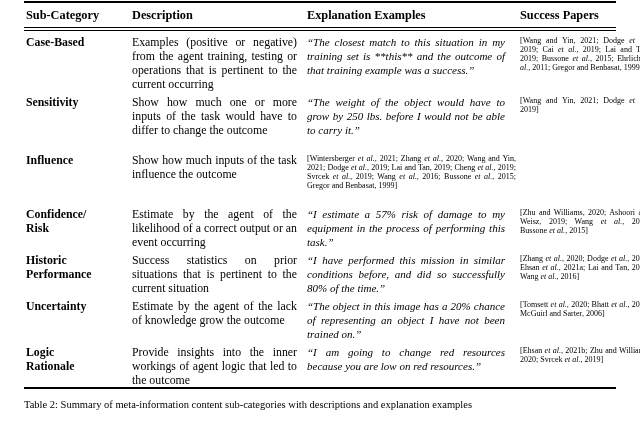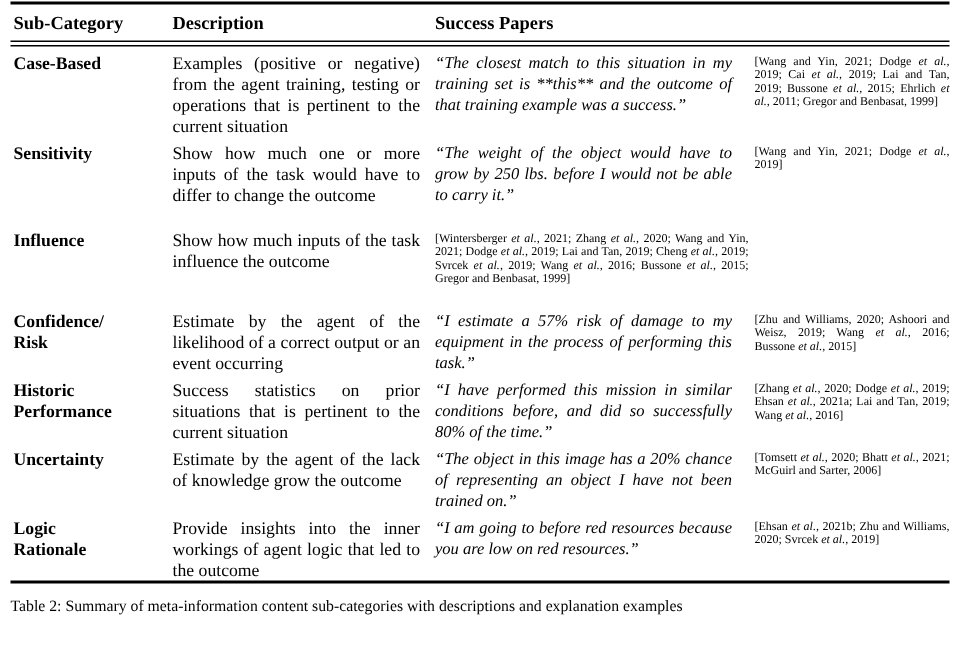--- a/index.html
+++ b/index.html
@@ -8,21 +8,21 @@
     background: #ffffff;
   }
   body {
     width: 640px;
     height: 437px;
     overflow: hidden;
     font-family: "Liberation Serif", "DejaVu Serif", serif;
     color: #000000;
   }
   .table-wrap {
-    padding: 0 7px;
+    padding: 0 24px;
   }
   .rule-top {
     border-top: 2px solid #000;
     margin-top: 1px;
   }
   .rule-double {
     height: 2px;
     border-top: 1.2px solid #000;
     border-bottom: 1.2px solid #000;
   }
@@ -89,28 +89,29 @@
 </style>
 </head>
 <body>
 
 <div class="table-wrap">
   <div class="rule-top"></div>
 
   <div class="grid thead">
     <div class="hcell">Sub-Category</div>
     <div class="hcell">Description</div>
+    <div class="hcell">Explanation Examples</div>
     <div class="hcell">Success Papers</div>
   </div>
 
   <div class="rule-double"></div>
 
   <div class="grid trow">
     <div class="sub">Case-Based</div>
-    <div class="desc">Examples (positive or negative) from the agent training, testing or operations that is pertinent to the current situation</div>
+    <div class="desc">Examples (positive or negative) from the agent training, testing or operations that is pertinent to the current occurring</div>
     <div class="ex">“The closest match to this situation in my training set is **this** and the outcome of that training example was a success.”</div>
     <div class="papers">[Wang and Yin, 2021; Dodge <i>et al.</i>, 2019; Cai <i>et al.</i>, 2019; Lai and Tan, 2019; Bussone <i>et al.</i>, 2015; Ehrlich <i>et al.</i>, 2011; Gregor and Benbasat, 1999]</div>
   </div>
 
   <div class="grid trow">
     <div class="sub">Sensitivity</div>
     <div class="desc">Show how much one or more inputs of the task would have to differ to change the outcome</div>
     <div class="ex">“The weight of the object would have to grow by 250 lbs. before I would not be able to carry it.”</div>
     <div class="papers">[Wang and Yin, 2021; Dodge <i>et al.</i>, 2019]</div>
   </div>
@@ -141,20 +142,20 @@
     <div class="sub">Uncertainty</div>
     <div class="desc">Estimate by the agent of the lack of knowledge grow the outcome</div>
     <div class="ex">“The object in this image has a 20% chance of representing an object I have not been trained on.”</div>
     <div class="papers">[Tomsett <i>et al.</i>, 2020; Bhatt <i>et al.</i>, 2021; McGuirl and Sarter, 2006]</div>
   </div>
 
   <div class="grid trow">
     <div class="sub">Logic
 Rationale</div>
     <div class="desc">Provide insights into the inner workings of agent logic that led to the outcome</div>
-    <div class="ex">“I am going to before red resources because you are low on red resources.”</div>
+    <div class="ex">“I am going to change red resources because you are low on red resources.”</div>
     <div class="papers">[Ehsan <i>et al.</i>, 2021b; Zhu and Williams, 2020; Svrcek <i>et al.</i>, 2019]</div>
   </div>
 
   <div class="rule-bottom"></div>
 
   <div class="caption">Table 2: Summary of meta-information content sub-categories with descriptions and explanation examples</div>
 </div>
 
 </body></html>

